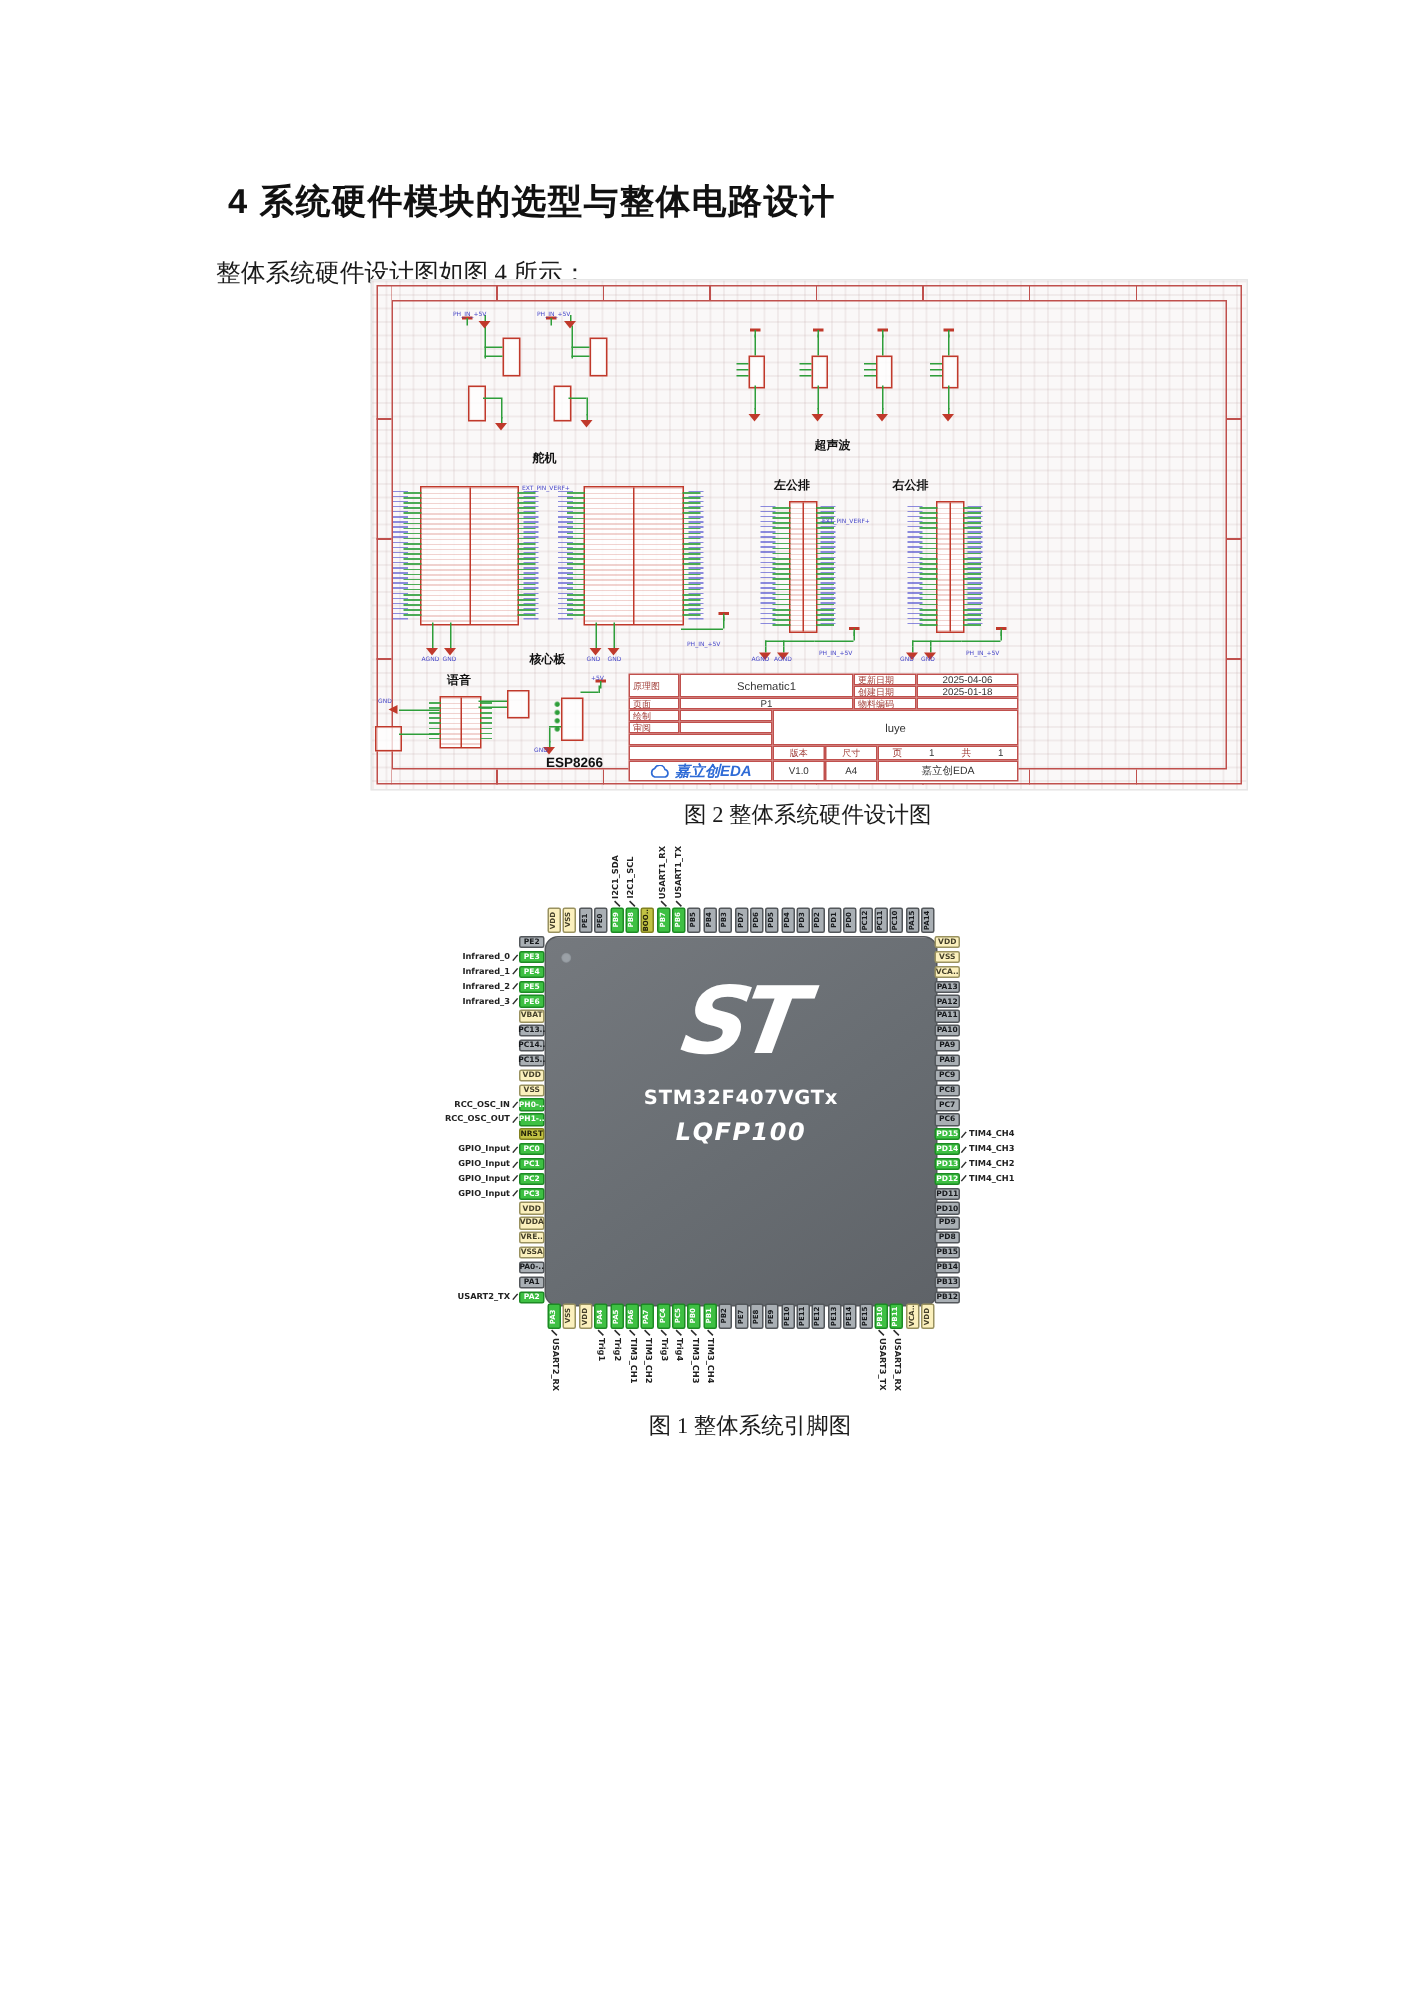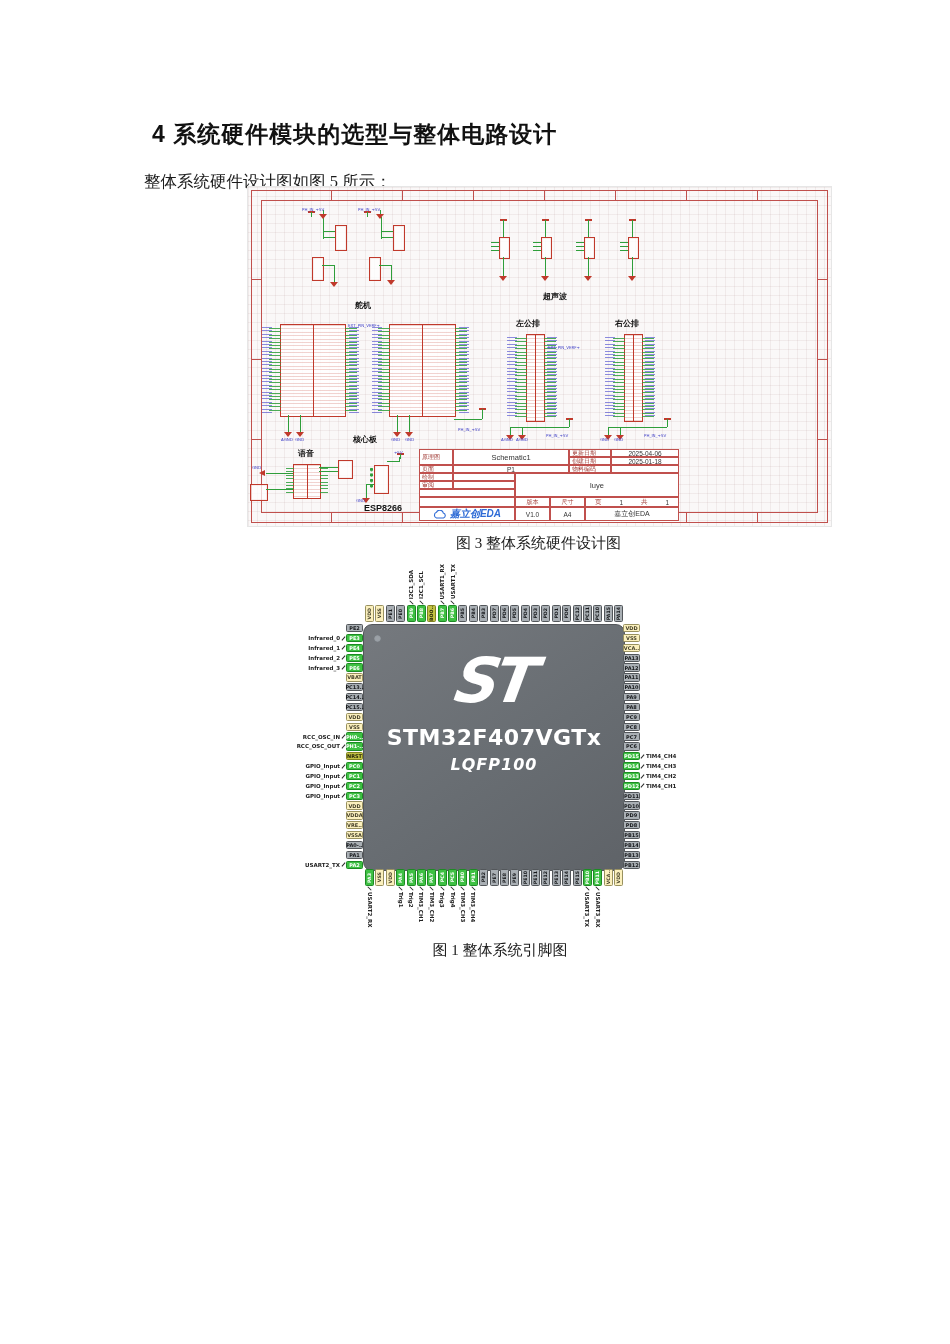--- a/index.html
+++ b/index.html
@@ -80,21 +80,21 @@
 
   
   .pinout{position:absolute;left:298px;top:566px;width:404px;height:372px;}
   .chip{position:absolute;left:65px;top:58px;width:260px;height:245px;border-radius:9px;
     background:linear-gradient(145deg,#75797e 0%,#686d72 55%,#5f6368 100%);
     border:1px solid #54575b;display:flex;flex-direction:column;align-items:center;}
   .pin1dot{position:absolute;left:10px;top:10px;width:7px;height:7px;border-radius:50%;
     background:#9ba1a7;box-shadow:inset 0 0 1px #494d51;}
   .stlogo{margin-top:26px;font-size:62px;line-height:60px;font-weight:900;font-style:italic;
     color:#fff;transform:skewX(-10deg);letter-spacing:-5px;font-family:"DejaVu Sans",sans-serif;}
-  .chipname{margin-top:14px;font-size:22px;font-weight:700;color:#fff;letter-spacing:.5px;
+  .chipname{margin-top:14px;font-size:13px;font-weight:700;color:#fff;letter-spacing:.5px;
     font-family:"DejaVu Sans",sans-serif;text-align:center;}
   .chippkg{margin-top:5px;font-size:16px;font-weight:700;font-style:italic;color:#fff;
     font-family:"DejaVu Sans",sans-serif;letter-spacing:1px;}
 
   .pin{box-sizing:border-box;border:1px solid;border-radius:1.5px;display:flex;
     align-items:center;justify-content:center;font-weight:700;
     font-family:"DejaVu Sans",sans-serif;}
   .pin.n{background:#a9afb4;border-color:#53575b;color:#17191c;}
   .pin.g{background:#3ec043;border-color:#1d8a24;color:#fff;}
   .pin.p{background:#fbf0bd;border-color:#99915f;color:#45402a;}
@@ -125,21 +125,21 @@
     font-family:"DejaVu Sans",sans-serif;}
   .side-left .hlabel{margin-right:1px;}
   .side-right .hlabel{margin-left:1px;}
   .sl{width:5px;height:1px;background:#2a2a2a;transform:rotate(-50deg);flex:none;}
   .slv{width:1px;height:5px;background:#2a2a2a;transform:rotate(-45deg);flex:none;margin:0;}
 </style>
 </head>
 <body>
 
 <h1 class="doc-heading">4 系统硬件模块的选型与整体电路设计</h1>
-<p class="doc-intro">整体系统硬件设计图如图 5 所示：</p>
+<p class="doc-intro">整体系统硬件设计图如图 4 所示：</p>
 
 <div class="schematic">
   <div class="frame outer"></div>
   <div class="frame inner"></div>
   <div class="tick-top"></div>
   <div class="tick-bot"></div>
   <div class="tick-l"></div>
   <div class="tick-r"></div>
 
   <div id="deco-layer">
@@ -249,21 +249,21 @@
       <div class="wv" style="left: 151px; top: 270px; height: 5px;"></div>
       <div class="wv" style="left: 118px; top: 298px; height: 10px;"></div>
       <div class="wh" style="left: 118px; top: 297px; width: 8px;"></div>
       <div class="gnd" style="left: 114px; top: 311px;"></div>
     </div>
 
   <span class="sch-label" style="left:107px;top:113px;">舵机</span>
   <span class="sch-label" style="left:295px;top:104px;">超声波</span>
   <span class="sch-label" style="left:105px;top:247px;">核心板</span>
   <span class="sch-label" style="left:268px;top:131px;">左公排</span>
-  <span class="sch-label" style="left:367px;top:131px;">右公排</span>
+  <span class="sch-label" style="left:347px;top:131px;">右公排</span>
   <span class="sch-label" style="left:50px;top:261px;">语音</span>
   <span class="sch-label big" style="left:116px;top:316px;">ESP8266</span>
 
   <span class="tinytxt" style="left:54px;top:20px;">PH_IN_+5V</span>
   <span class="tinytxt" style="left:110px;top:20px;">PH_IN_+5V</span>
   <span class="tinytxt" style="left:33px;top:250px;">AGND</span>
   <span class="tinytxt" style="left:47px;top:250px;">GND</span>
   <span class="tinytxt" style="left:143px;top:250px;">GND</span>
   <span class="tinytxt" style="left:157px;top:250px;">GND</span>
   <span class="tinytxt" style="left:210px;top:240px;">PH_IN_+5V</span>
@@ -310,21 +310,21 @@
         <path d="M3.5 8 A3 3 0 0 1 3.5 2.3 A3.6 3.6 0 0 1 10.3 3 A2.6 2.6 0 0 1 10.5 8 Z" fill="none" stroke="#2e6bd6" stroke-width="1.1"></path>
       </svg>
       <span>嘉立创EDA</span>
     </div>
     <div class="tc val" style="left:96px;top:58px;width:35px;height:14px;">V1.0</div>
     <div class="tc val" style="left:131px;top:58px;width:35px;height:14px;">A4</div>
     <div class="tc brandtxt" style="left:166px;top:58px;width:94px;height:14px;">嘉立创EDA</div>
   </div>
 </div>
 
-<div class="fig-caption" id="cap3">图 3 整体系统硬件设计图</div>
+<div class="fig-caption" id="cap3">图 2 整体系统硬件设计图</div>
 
 <div class="pinout">
   <div class="chip">
     <div class="pin1dot"></div>
     <div class="stlogo">ST</div>
     <div class="chipname">STM32F407VGTx</div>
     <div class="chippkg">LQFP100</div>
   </div>
   <div class="side-top" id="side-top">
       <div class="vslot">

